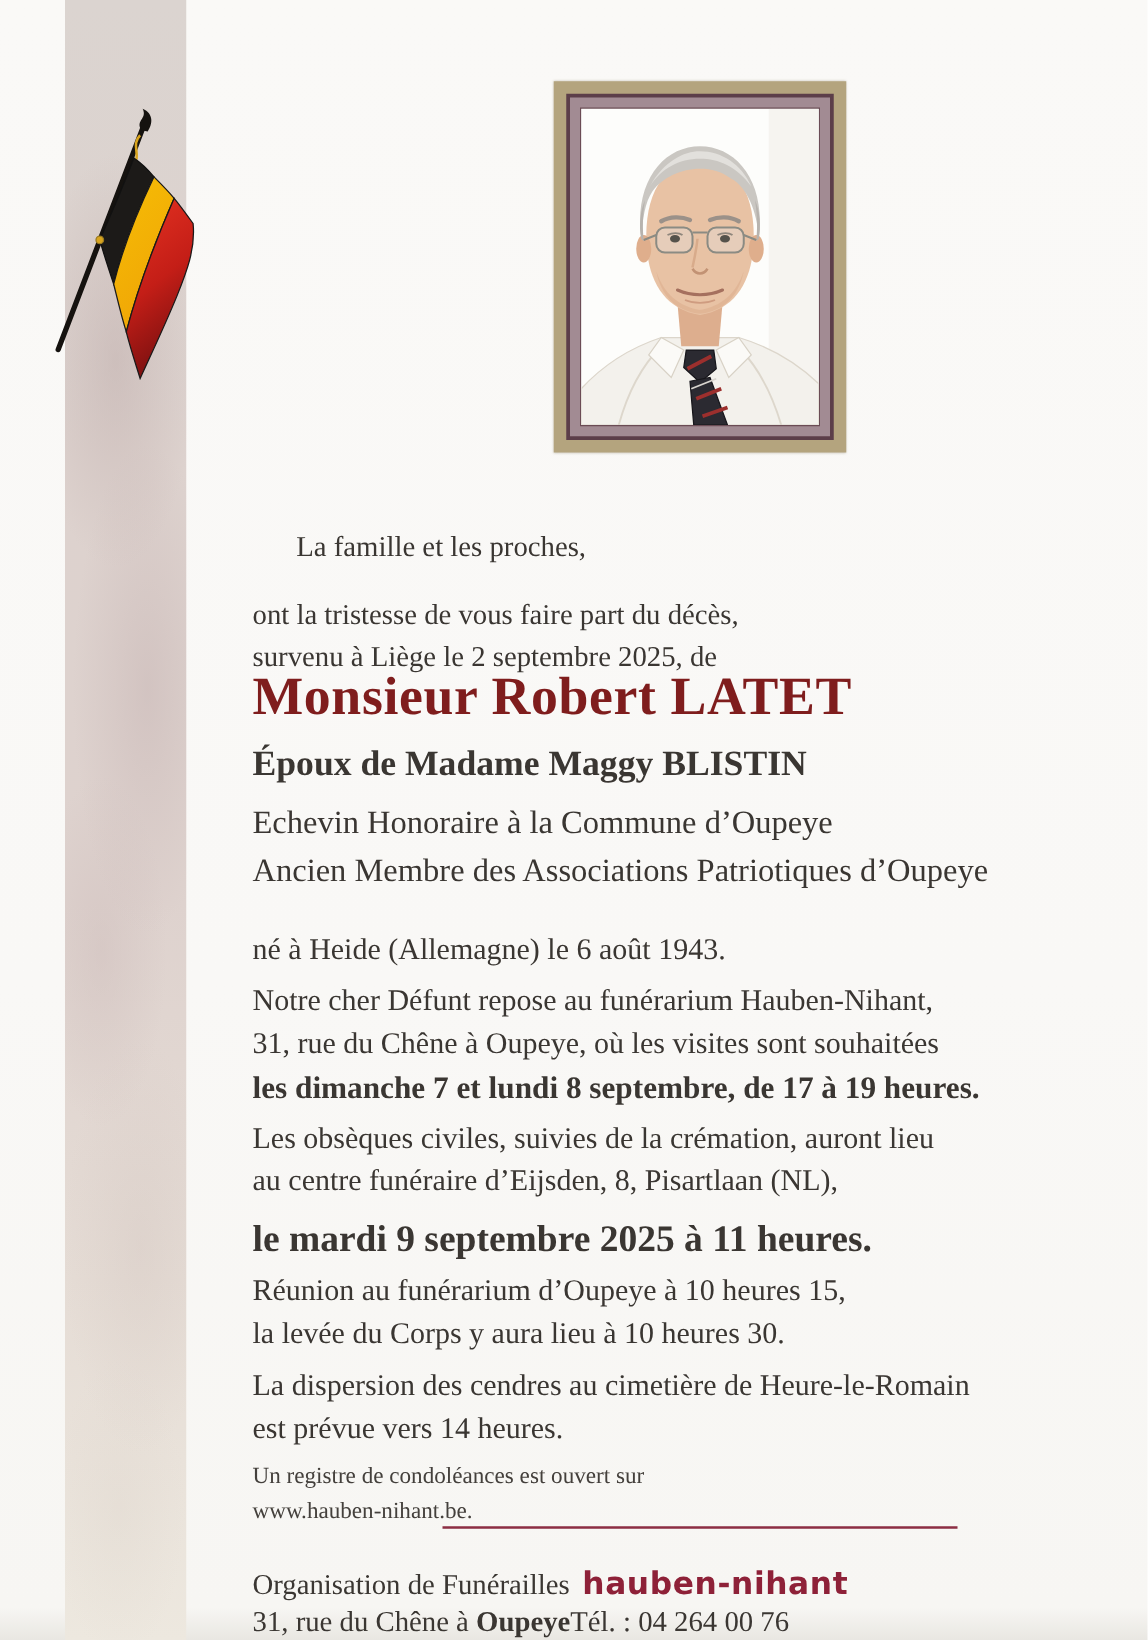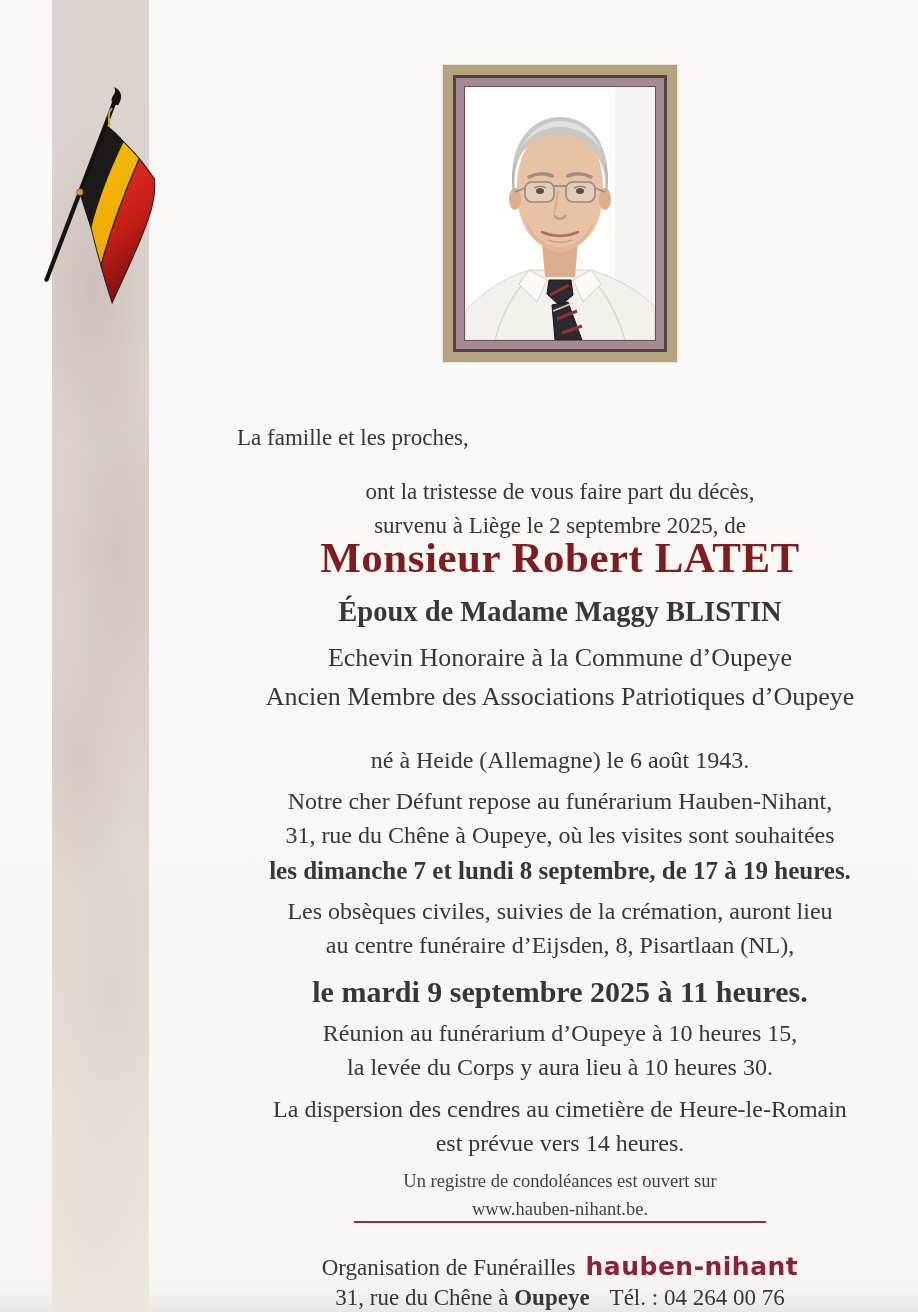--- a/index.html
+++ b/index.html
@@ -24,29 +24,29 @@
   .flag-wrap{position:absolute;left:34px;top:86px;width:132px;height:232px;}
   
   .photo-frame{position:absolute;left:443px;top:65px;width:234px;height:297px;background:#b4a47e;box-sizing:border-box;padding:10px;box-shadow:0 0 2px rgba(120,110,80,.4);}
   .frame-dark{width:100%;height:100%;background:#5c3e49;box-sizing:border-box;padding:3px;}
   .frame-mauve{width:100%;height:100%;background:#a28b93;box-sizing:border-box;padding:8px;}
   .frame-inner{width:100%;height:100%;background:#6b4c55;box-sizing:border-box;padding:1px;}
   .photo{width:100%;height:100%;background:#fdfdfb;overflow:hidden;}
   .photo svg{display:block;width:100%;height:100%;}
   
   .content{position:absolute;left:202px;top:0;width:716px;height:988px;}
-  .ln{position:absolute;left:0;right:0;text-align:center;white-space:nowrap;line-height:1.2;}
+  .ln{position:absolute;left:0;right:0;white-space:nowrap;line-height:1.2;}
   .ln.left{text-align:left;padding-left:35px;}
   .s23{font-size:23px;} .s24{font-size:24px;} .s19{font-size:18.5px;color:#44403c;}
   .b25{font-size:25px;font-weight:bold;} .b26{font-size:26px;font-weight:normal;}
   .b28{font-size:28.5px;font-weight:bold;} .b30{font-size:30px;font-weight:bold;}
   .name{font-size:43px;font-weight:bold;letter-spacing:.5px;color:#7f1d1d;}
   .rule{position:absolute;left:152px;width:412px;height:2px;background:#8c2e43;}
   .brand{font-family:"DejaVu Sans","Liberation Sans",sans-serif;font-weight:bold;color:#8e2138;font-size:25px;letter-spacing:.5px;margin-left:10px;}
-  .phone{margin-left:20px;}
+  .phone{}
   .bold{font-weight:bold;}
 </style>
 </head>
 <body>
 
 <div class="page">
 
   <div class="left-strip"></div>
 
   <div class="flag-wrap">

